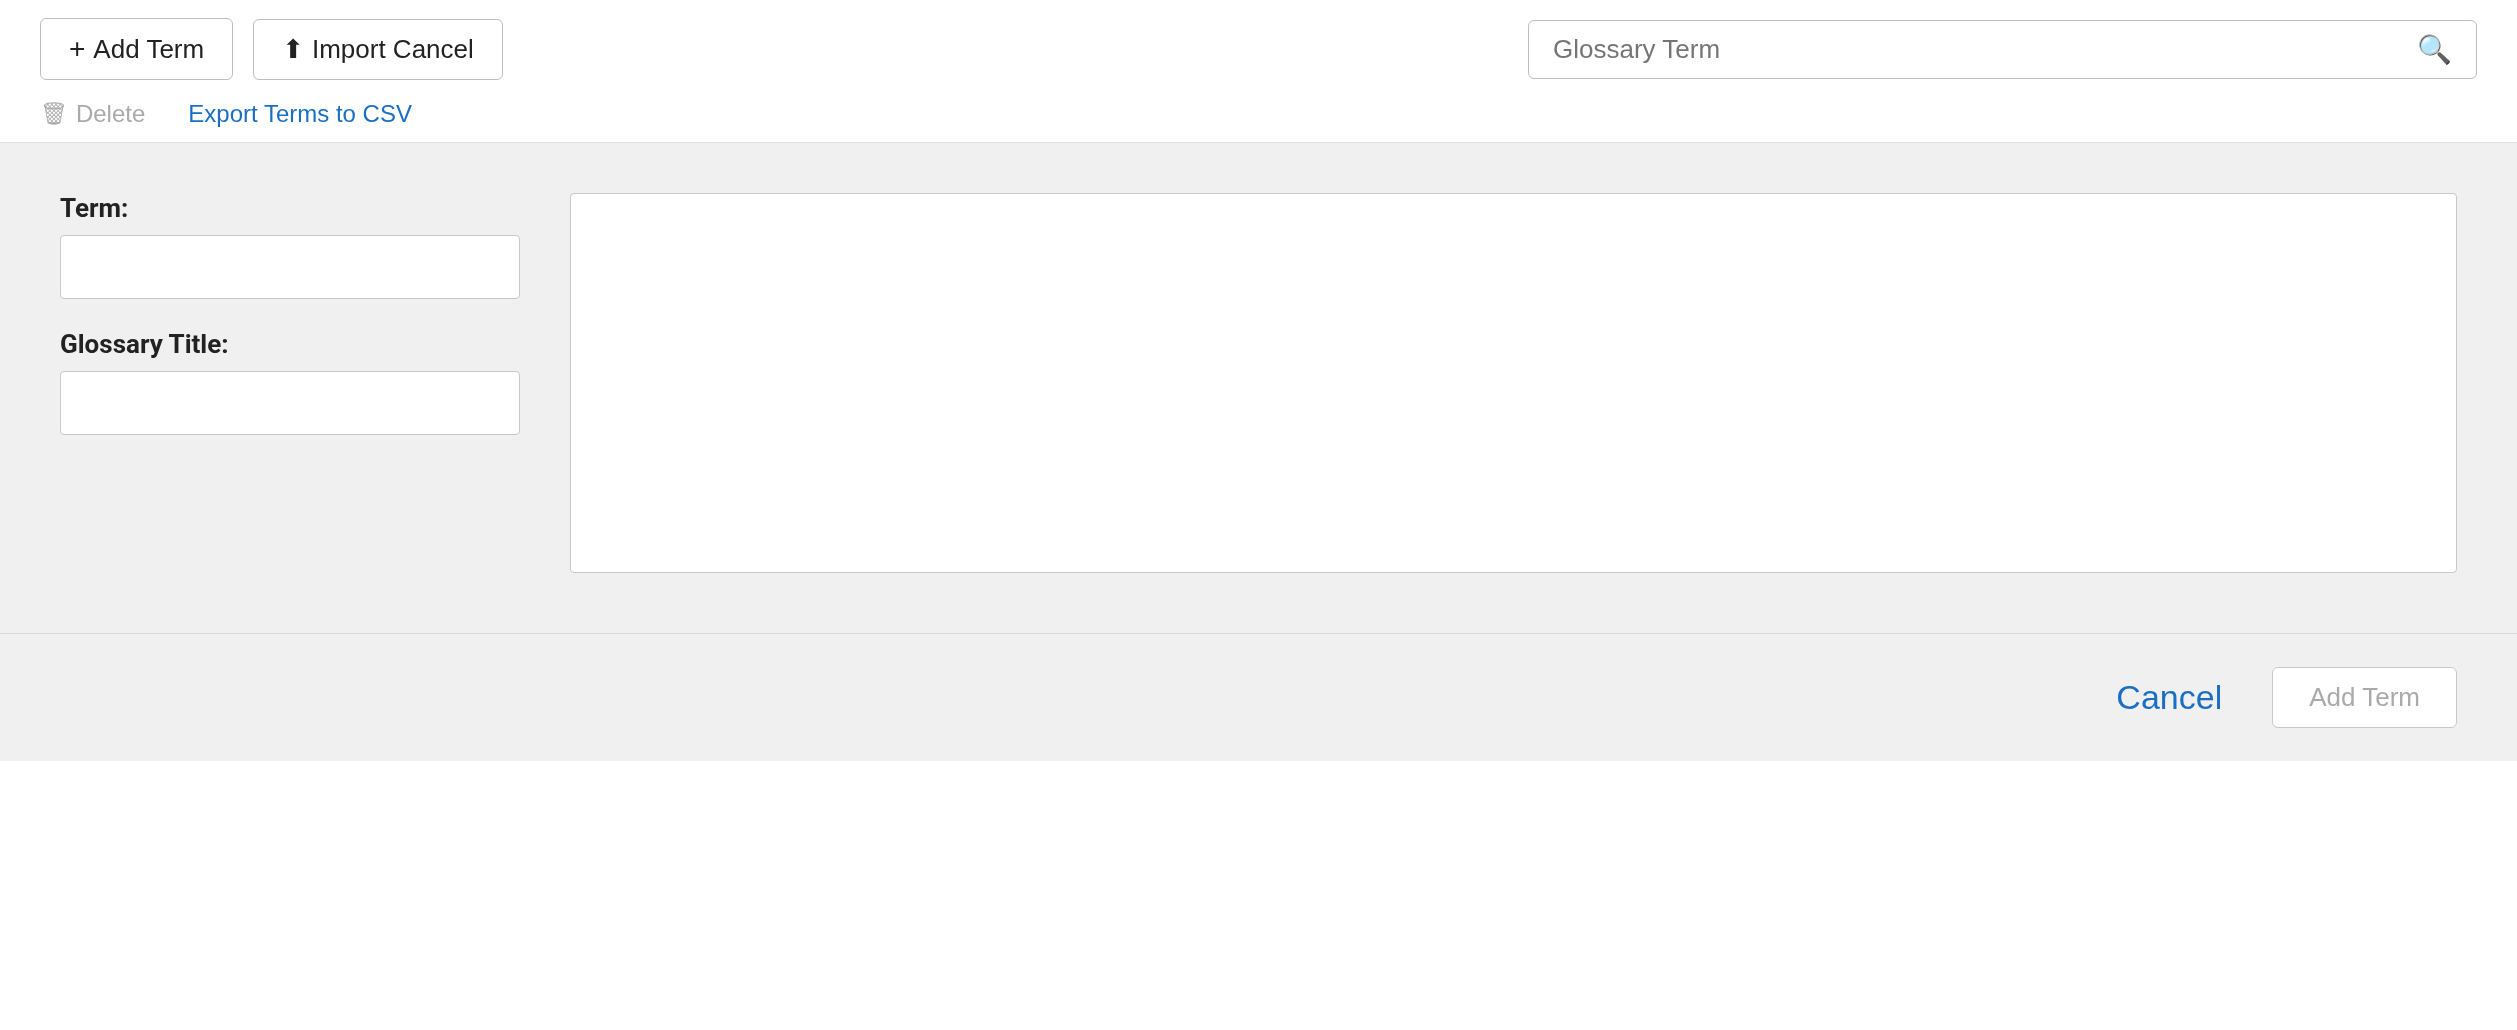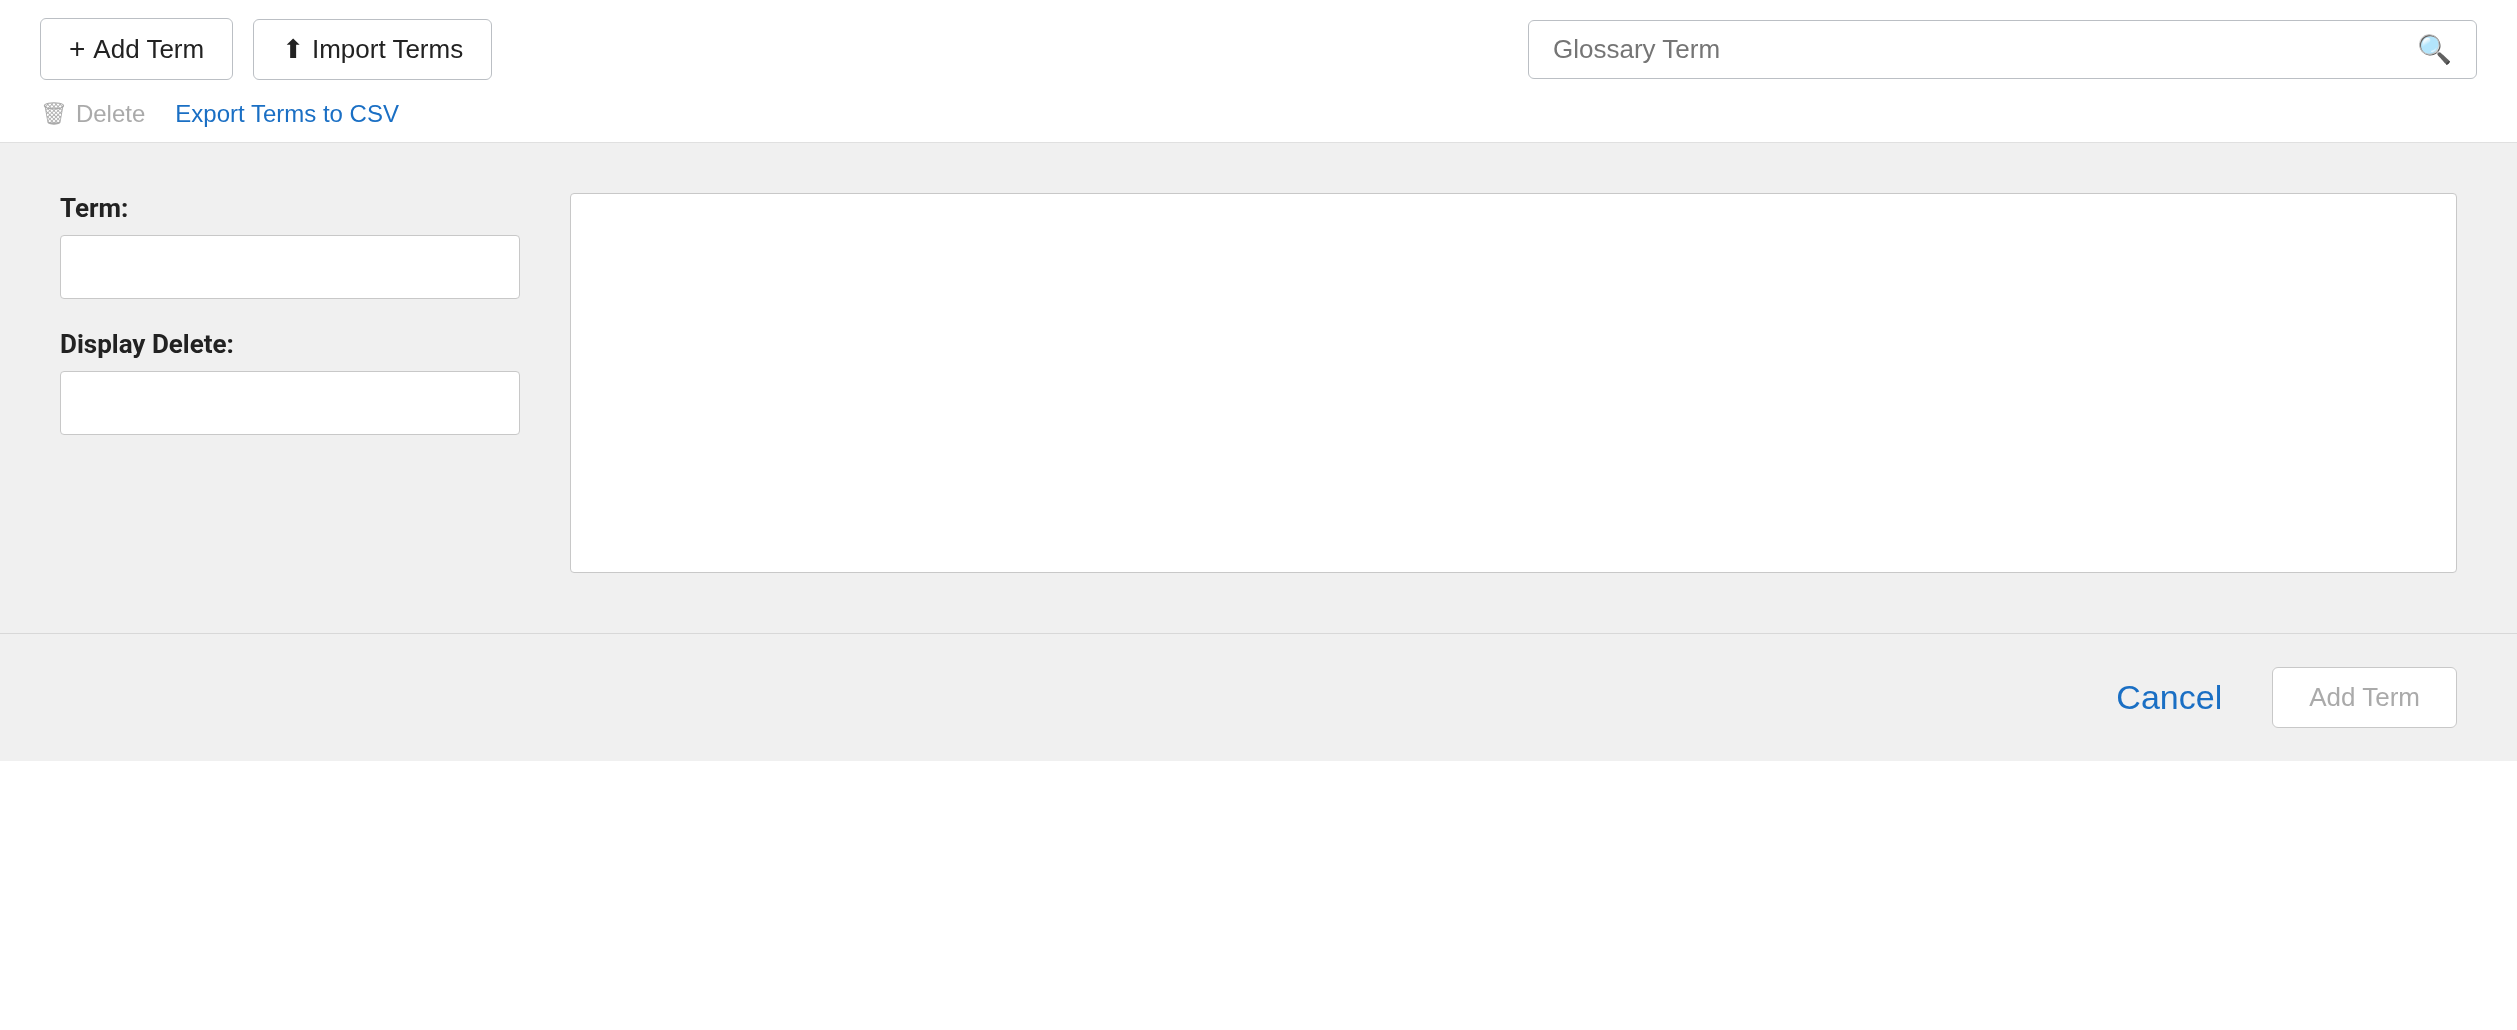--- a/index.html
+++ b/index.html
@@ -91,20 +91,21 @@
       cursor: not-allowed;
     }
 
     .btn-export {
       border: none;
       background: transparent;
       font-size: 24px;
       color: #1a6fc4;
       cursor: pointer;
       font-weight: 500;
+      margin-left: 13px;
     }
 
     .form-section {
       background: #f0f0f0;
       padding: 50px 60px 60px 60px;
       flex: 1;
     }
 
     .form-layout {
       display: flex;
@@ -205,21 +206,21 @@
 <body>
 
 <div class="toolbar">
   <div class="toolbar-left">
     <button class="btn-outline">
       <span class="plus-icon">+</span>
       <span>Add Term</span>
     </button>
     <button class="btn-outline">
       <span class="upload-icon">⬆</span>
-      <span>Import Terms</span>
+      <span>Import Cancel</span>
     </button>
   </div>
   <div class="search-wrapper">
     <input type="text" class="search-input" placeholder="Glossary Term" style="">
     <span class="search-icon-wrap">🔍</span>
   </div>
 </div>
 
 <div class="sub-toolbar">
   <button class="btn-delete">
@@ -233,21 +234,21 @@
 
 <div class="form-section">
   <div class="form-layout">
 
     <div class="form-left">
       <div>
         <div class="form-label">Term:</div>
         <input type="text" class="form-input" placeholder="" style="">
       </div>
       <div>
-        <div class="form-label">Display Delete:</div>
+        <div class="form-label">Glossary Title:</div>
         <input type="text" class="form-input" placeholder="" style="">
       </div>
     </div>
 
     <div class="form-right">
       <textarea class="form-textarea" style=""></textarea>
     </div>
 
   </div>
 </div>

